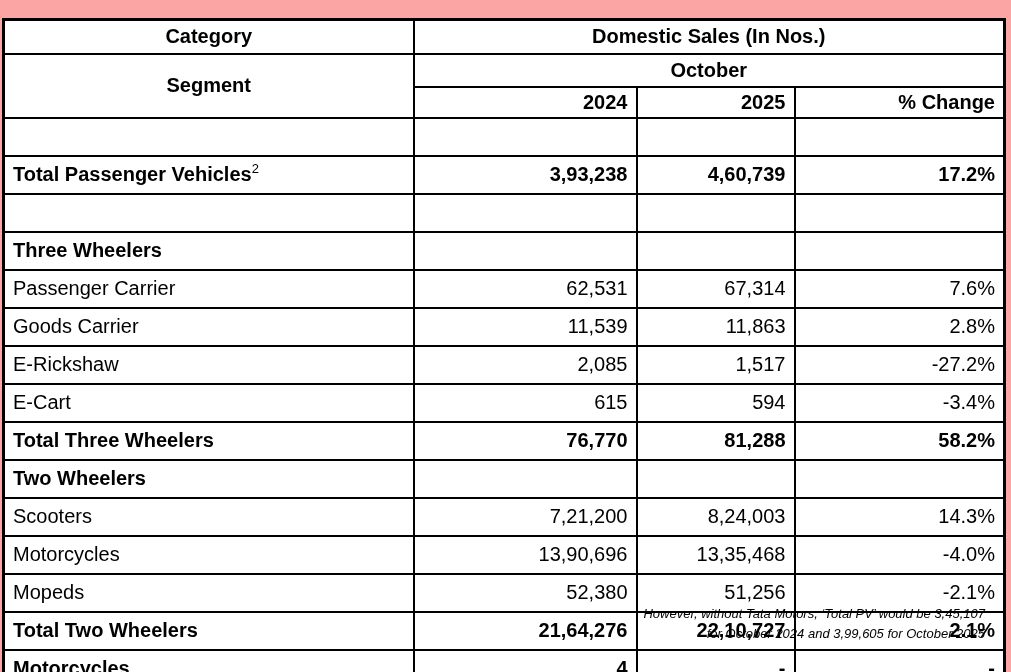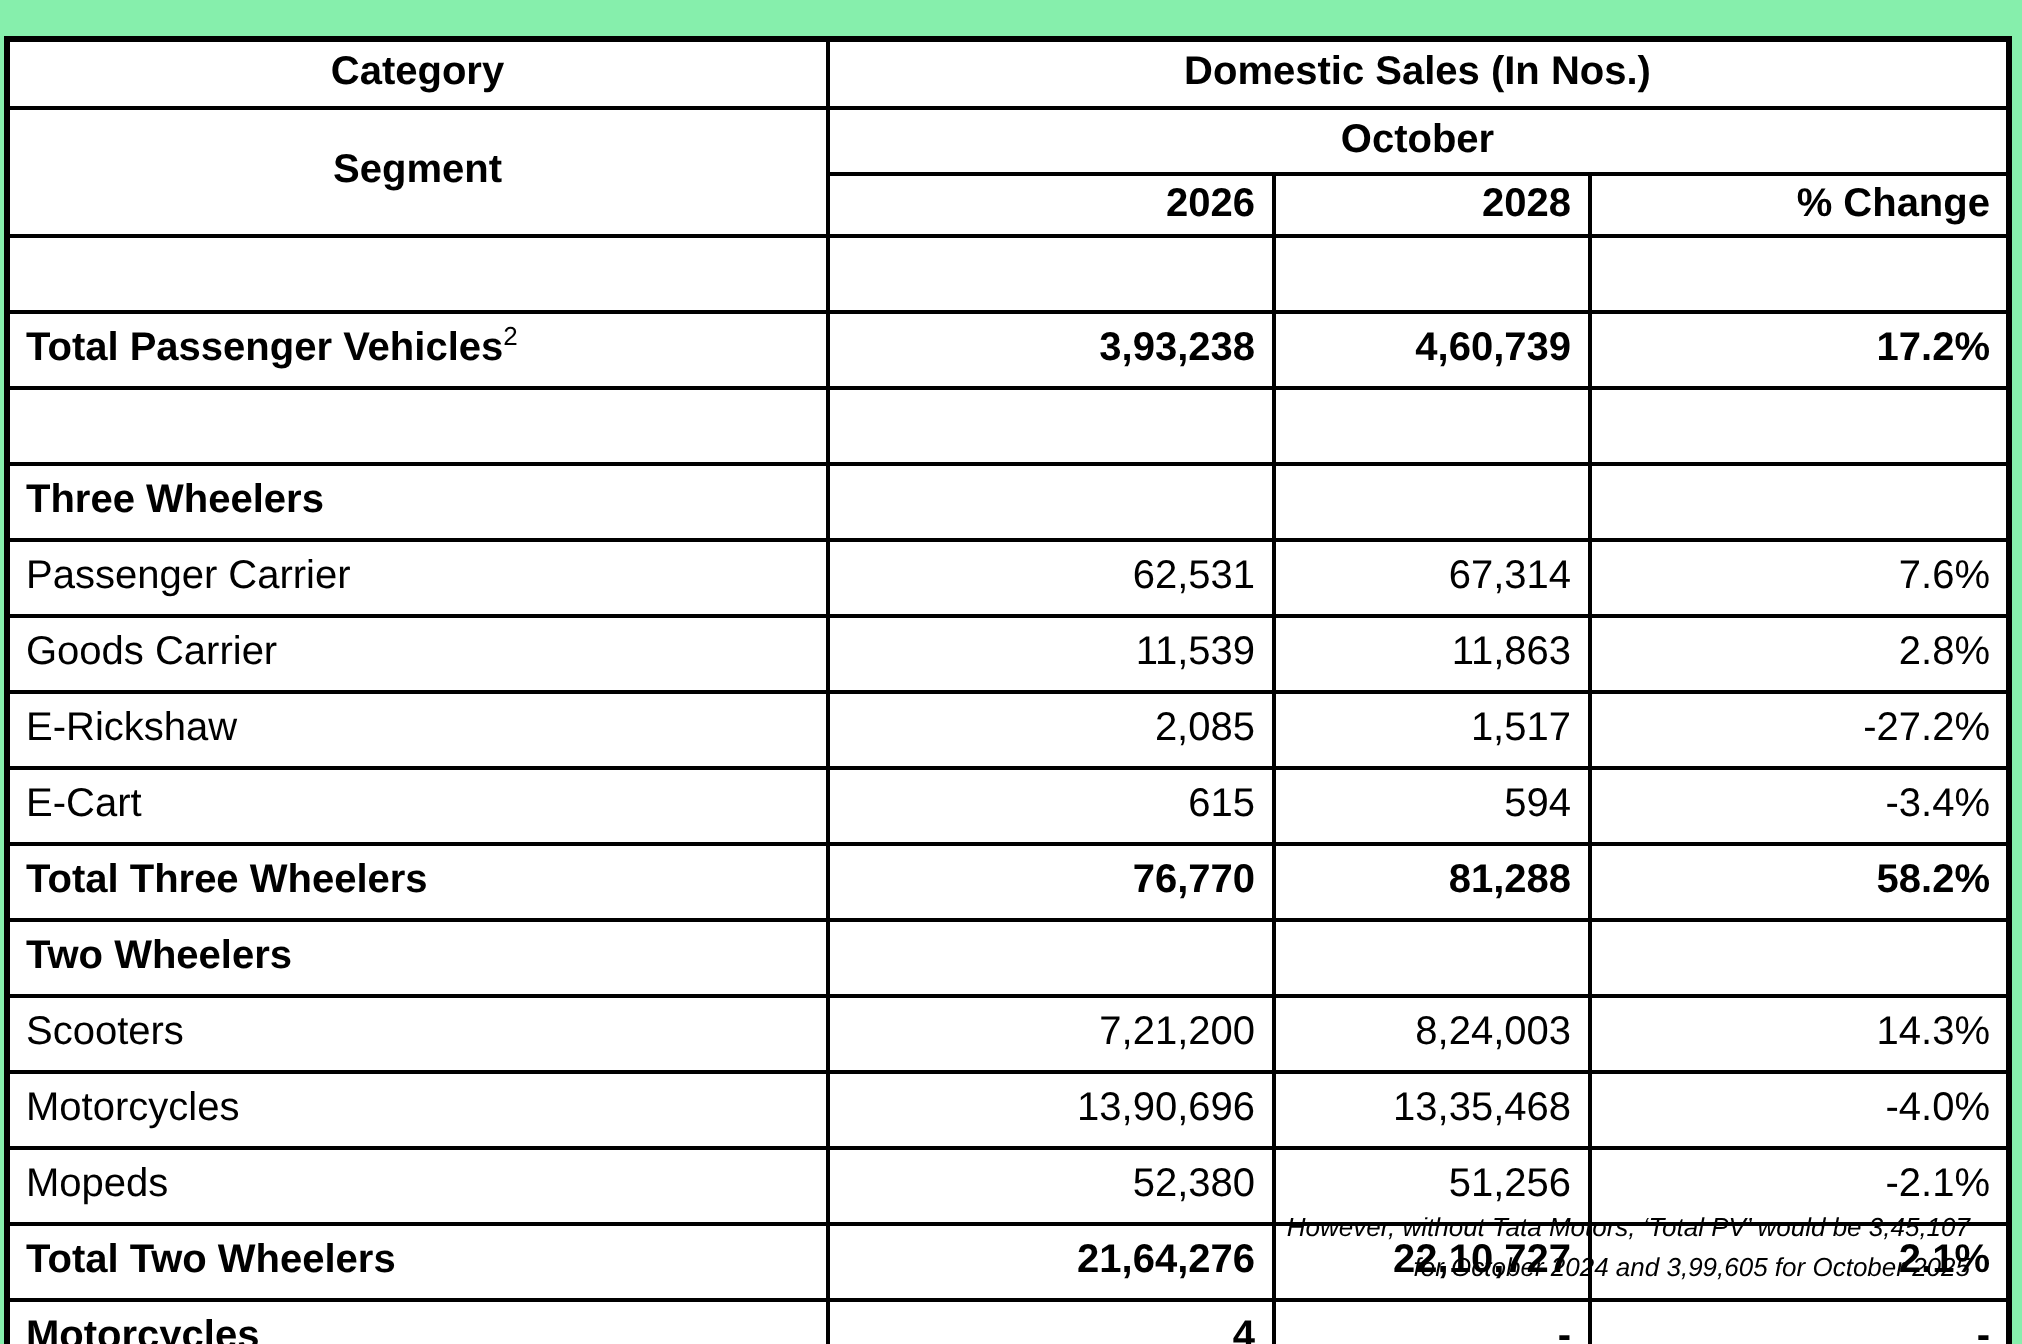--- a/index.html
+++ b/index.html
@@ -3,21 +3,21 @@
 <meta charset="utf-8">
 <style>
   * { box-sizing: border-box; margin: 0; padding: 0; }
   html, body {
     width: 1011px; height: 672px;
     background: #ffffff;
     font-family: "Liberation Sans", sans-serif;
     color: #000000;
     overflow: hidden;
   }
-  .page { position: relative; width: 1011px; height: 672px; background: #86efac; }
+  .page { position: relative; width: 1011px; height: 672px; background: #fca5a5; }
 
   table.sales {
     position: absolute;
     left: 2px; top: 18px;
     width: 1001px;
     border-collapse: collapse;
     table-layout: fixed;
     border: 3px solid #000000;
   }
   table.sales th, table.sales td {
@@ -80,22 +80,22 @@
     <thead>
       <tr class="h1">
         <th class="center">Category</th>
         <th class="center" colspan="3">Domestic Sales (In Nos.)</th>
       </tr>
       <tr class="h2">
         <th class="center" rowspan="2">Segment</th>
         <th class="center" colspan="3">October</th>
       </tr>
       <tr class="h3">
-        <th class="right">2026</th>
-        <th class="right">2028</th>
+        <th class="right">2024</th>
+        <th class="right">2025</th>
         <th class="right">% Change</th>
       </tr>
     </thead>
     <tbody id="rows">
         <tr class="row-spacer">
           <td class="c-label"></td>
           <td class="c-num"></td>
           <td class="c-num"></td>
           <td class="c-num"></td>
         </tr>

